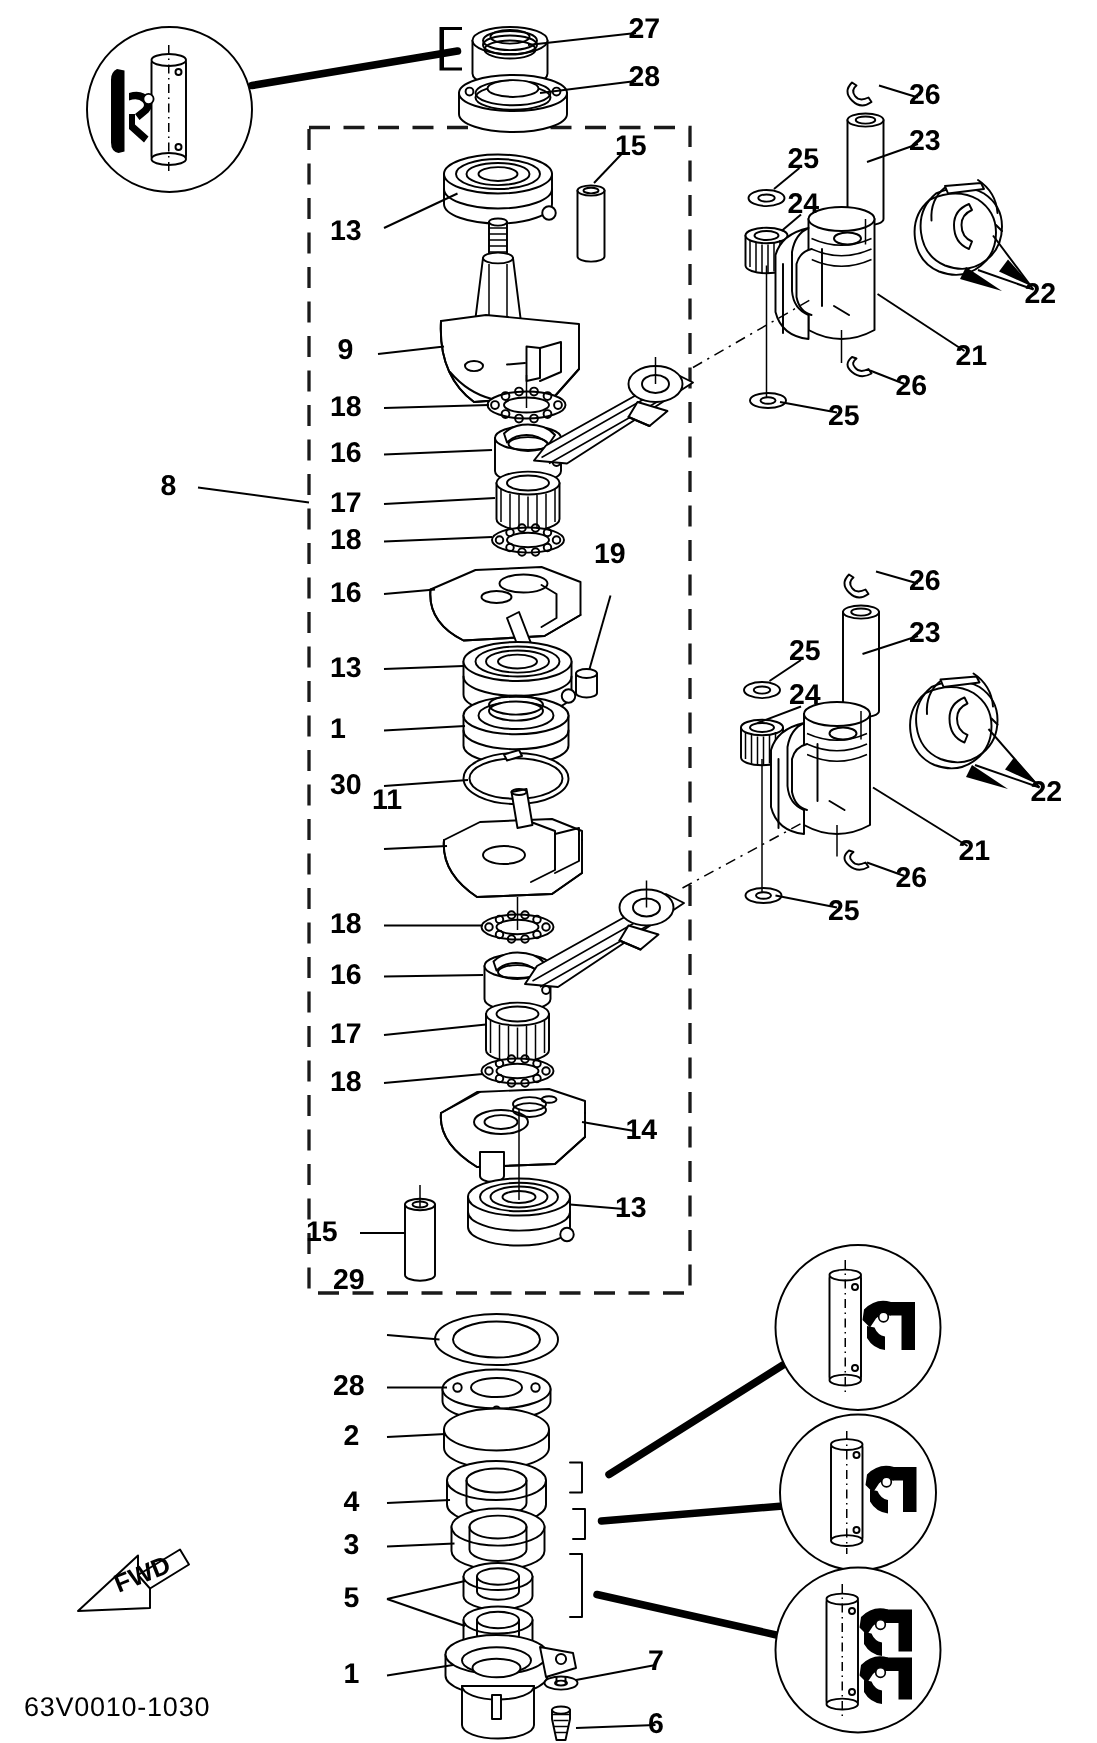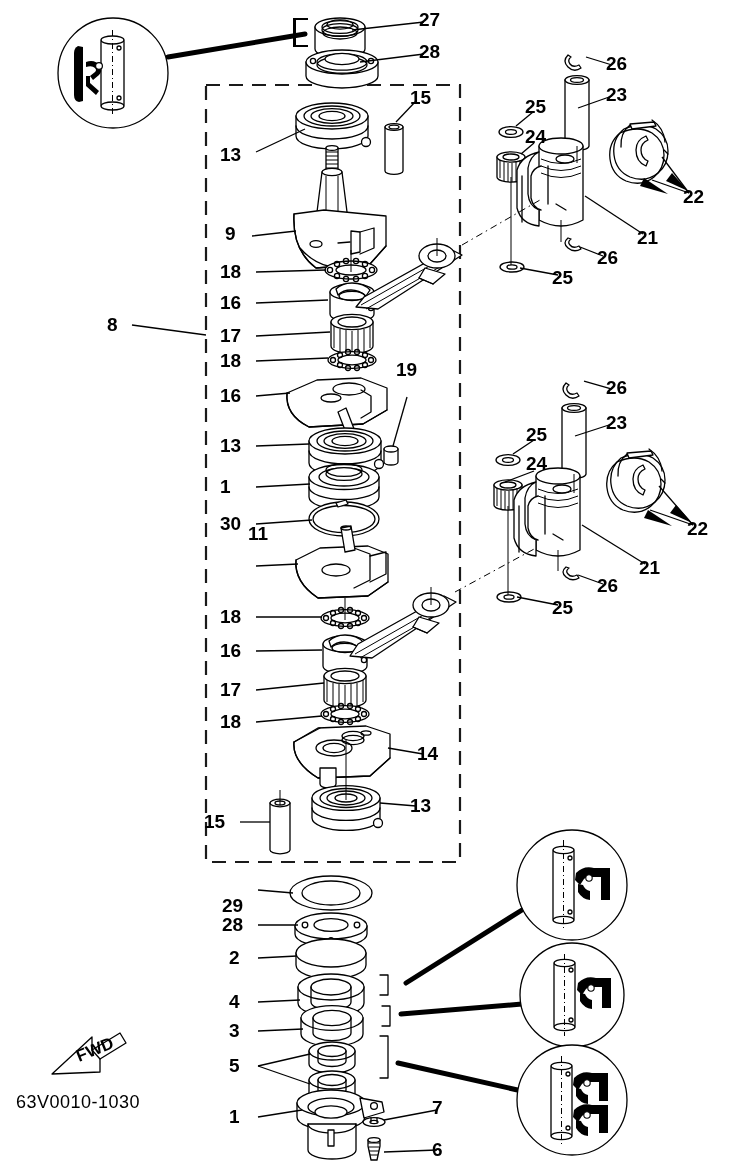--- a/index.html
+++ b/index.html
@@ -3,21 +3,21 @@
 <meta charset="utf-8">
 <style>
   html,body{margin:0;padding:0;background:#fff;}
   body{width:731px;height:1162px;position:relative;overflow:hidden;
        font-family:"Liberation Sans", sans-serif;color:#000;}
   #stage{position:absolute;left:0;top:0;width:731px;height:1162px;}
   svg.layer{position:absolute;left:0;top:0;width:731px;height:1162px;overflow:visible;}
   .lbl{position:absolute;font-family:"Liberation Sans",sans-serif;font-size:19px;
        font-weight:700;color:#000000;white-space:nowrap;line-height:1;letter-spacing:0px;}
   .partno{position:absolute;font-family:"Liberation Sans",sans-serif;font-size:18px;
-          font-weight:400;color:#000;white-space:nowrap;letter-spacing:.5px;}
+          font-weight:400;color:#000;white-space:nowrap;letter-spacing:.5px;margin-top:36px;}
   .fwdtxt{font-family:"Liberation Sans",sans-serif;font-size:17px;font-weight:700;}
 </style>
 </head>
 <body>
 
 <div id="stage">
 
 <svg class="layer" viewBox="0 0 731 1162">
   <defs>
     <style>
@@ -664,21 +664,21 @@
       <div class="lbl" style="left: 220px; top: 524px; margin-left: 28px;">11</div>
       <div class="lbl" style="left: 597px; top: 576px;">26</div>
       <div class="lbl" style="left: 552px; top: 598px;">25</div>
       <div class="lbl" style="left: 220px; top: 607px;">18</div>
       <div class="lbl" style="left: 220px; top: 641px;">16</div>
       <div class="lbl" style="left: 220px; top: 680px;">17</div>
       <div class="lbl" style="left: 220px; top: 712px;">18</div>
       <div class="lbl" style="left: 417px; top: 744px;">14</div>
       <div class="lbl" style="left: 410px; top: 796px;">13</div>
       <div class="lbl" style="left: 204px; top: 812px;">15</div>
-      <div class="lbl" style="left: 222px; top: 896px; text-align: right;">29</div>
+      <div class="lbl" style="left: 222px; top: 844px; text-align: right;">29</div>
       <div class="lbl" style="left: 222px; top: 915px;">28</div>
       <div class="lbl" style="left: 229px; top: 948px;">2</div>
       <div class="lbl" style="left: 229px; top: 992px;">4</div>
       <div class="lbl" style="left: 229px; top: 1021px;">3</div>
       <div class="lbl" style="left: 229px; top: 1056px;">5</div>
       <div class="lbl" style="left: 229px; top: 1107px;">1</div>
       <div class="lbl" style="left: 432px; top: 1098px;">7</div>
       <div class="lbl" style="left: 432px; top: 1140px;">6</div>
     </div>
 

